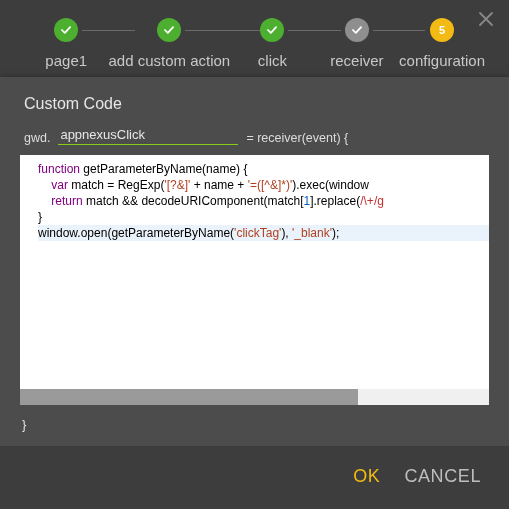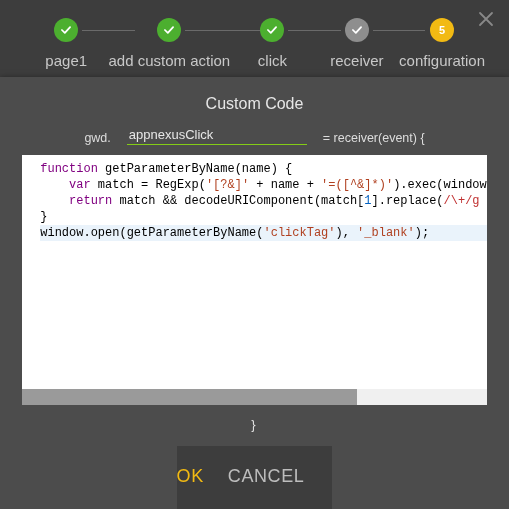--- a/index.html
+++ b/index.html
@@ -74,32 +74,31 @@
     white-space: nowrap;
   }
   .panel {
     background: #4c4c4c;
     margin: 0;
     flex: 1;
     display:flex;
     flex-direction: column;
     padding: 0;
     box-shadow: 0 1px 6px rgba(0,0,0,0.5);
-    align-items: center;
   }
   .panel-title {
     font-size: 16px;
     font-weight: 400;
     color: #e6e6e6;
     padding: 18px 24px 14px 24px;
   }
   .fn-row {
     display:flex;
     align-items:flex-end;
-    gap: 16px;
+    gap: 8px;
     padding: 0 24px 10px 24px;
     font-size: 12.5px;
     color: #ddd;
   }
   .fn-input-wrap {
     border-bottom: 1px solid #84cc16;
     padding: 0 2px 2px 2px;
     min-width: 115px;
   }
   .fn-input {
@@ -112,21 +111,21 @@
     width: 100%;
   }
   .editor-wrap {
     margin: 0 20px;
     background: #fff;
     height: 250px;
     position: relative;
     overflow: hidden;
   }
   .editor {
-    font-family: Liberation Mono, monospace;
+    font-family: Liberation Sans, sans-serif;
     font-size: 12px;
     line-height: 16px;
     color: #000;
     white-space: pre;
     padding: 6px 0 0 18px;
   }
   .kw { color: #800080; }       
   .kw2 { color: #0060c0; }      
   .str { color: #b04020; }
   .ident { color: #000; }

